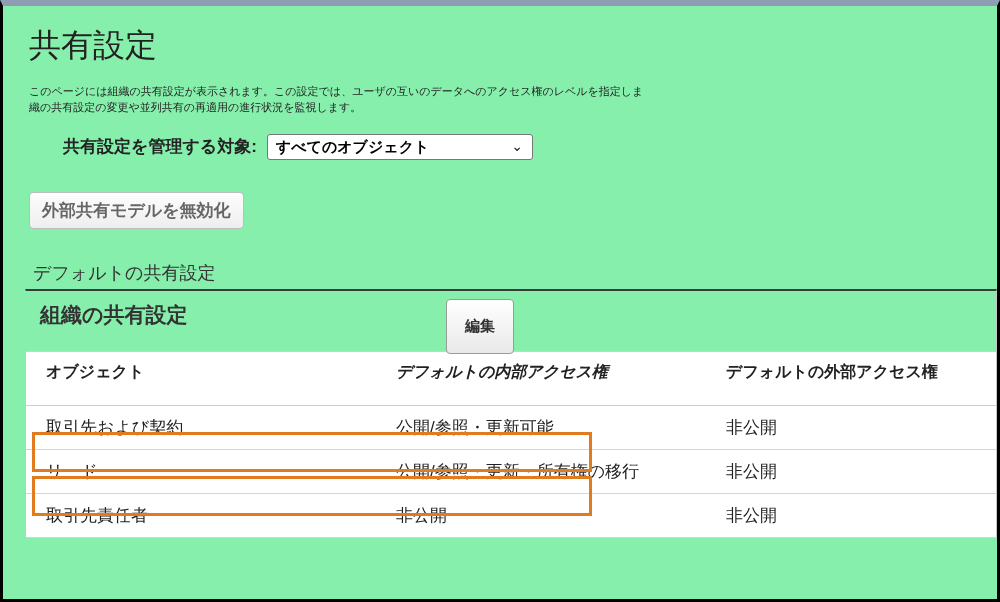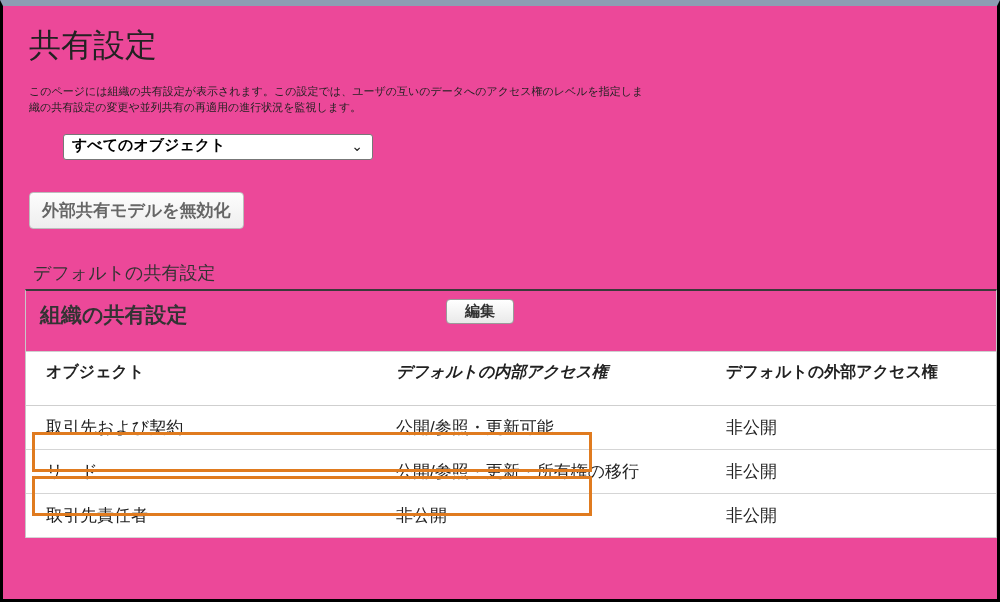--- a/index.html
+++ b/index.html
@@ -8,21 +8,21 @@
     font-family: Arial, "Hiragino Kaku Gothic ProN", "メイリオ", Meiryo, sans-serif;
     background: #fff;
     color: #222;
   }
   .viewport {
     width: 1000px;
     height: 602px;
     border: 3px solid #000;
     border-top-color: #8d9db3;
     border-top-width: 6px;
-    background: #ec4899;
+    background: #86efac;
     overflow: hidden;
     position: relative;
   }
   .page-title {
     font-size: 32px;
     font-weight: 400;
     margin: 18px 0 16px 26px;
     color: #222;
   }
   .description {
@@ -37,29 +37,29 @@
     display: flex;
     align-items: center;
     gap: 10px;
   }
   .manage-row label { font-weight: bold; }
   .select-wrap {
     display: inline-block;
     position: relative;
   }
   select {
-    font-family: Liberation Mono, monospace;
+    font-family: Liberation Sans, sans-serif;
     font-size: 15px;
     font-weight: bold;
     padding: 2px 28px 2px 8px;
     border: 1px solid #777;
     border-radius: 3px;
     background: #fff;
     height: 26px;
-    width: 310px;
+    width: 266px;
     appearance: none;
     -webkit-appearance: none;
   }
   .select-caret {
     position: absolute;
     right: 10px;
     top: 50%;
     transform: translateY(-55%);
     pointer-events: none;
     font-size: 14px;
@@ -100,21 +100,21 @@
     display: inline-block;
   }
   .edit-btn {
     font-family: inherit;
     font-size: 15px;
     font-weight: bold;
     color: #333;
     background: linear-gradient(#fff, #e9e9e9);
     border: 1px solid #9a9a9a;
     border-radius: 4px;
-    padding: 2px 18px;
+    padding: 17px 18px;
     cursor: pointer;
     position: absolute;
     left: 420px;
     top: 8px;
   }
   table.owd {
     width: 100%;
     border-collapse: collapse;
   }
   table.owd th {
@@ -148,20 +148,21 @@
 <div class="viewport">
 
   <h1 class="page-title">共有設定</h1>
 
   <p class="description">
     <span>このページには組織の共有設定が表示されます。この設定では、ユーザの互いのデータへのアクセス権のレベルを指定しま</span><br>
     <span>織の共有設定の変更や並列共有の再適用の進行状況を監視します。</span>
   </p>
 
   <div class="manage-row">
+    <label>共有設定を管理する対象:</label>
     <span class="select-wrap">
       <select>
         <option>すべてのオブジェクト</option>
       </select>
       <span class="select-caret">⌄</span>
     </span>
   </div>
 
   <button class="disable-btn">外部共有モデルを無効化</button>
 

